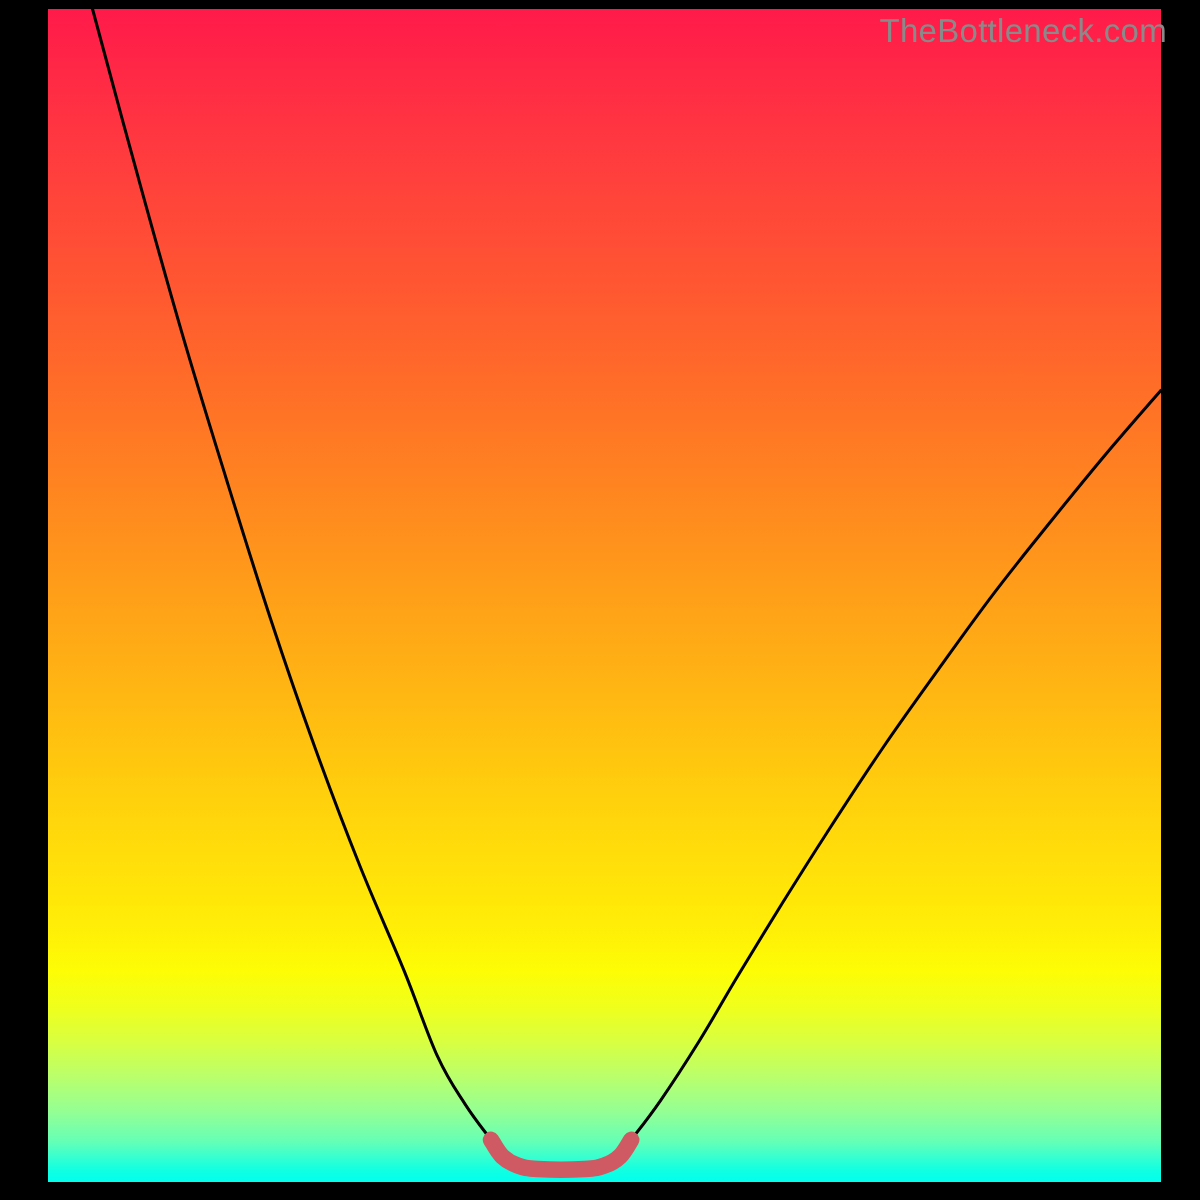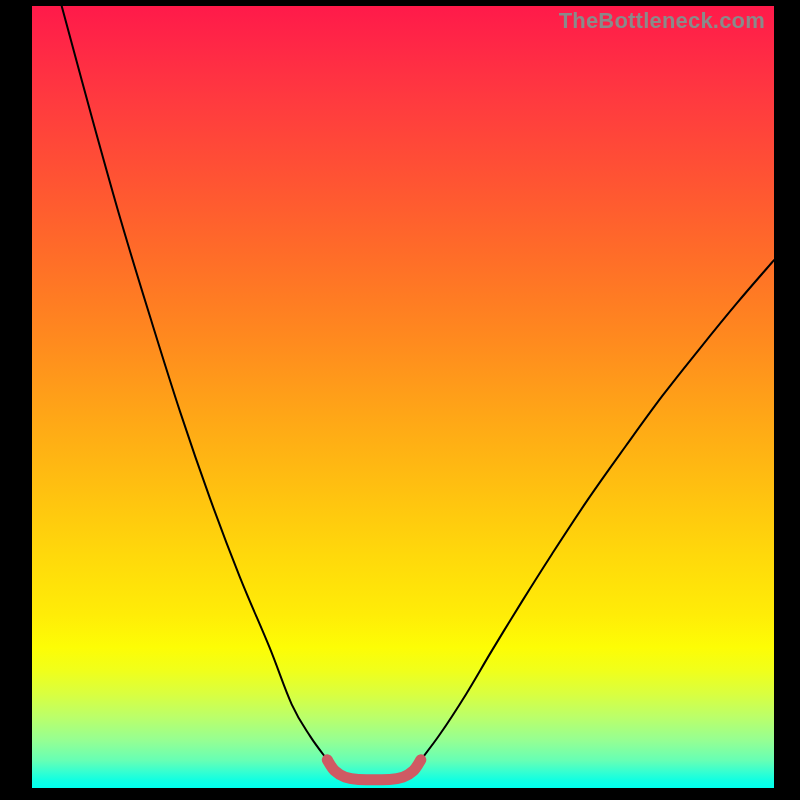--- a/index.html
+++ b/index.html
@@ -62,15 +62,15 @@
   <div class="plot-bg" style="left: 32px; top: 6px; width: 742px; height: 782px;"></div>
 
   <svg class="curves" width="800" height="800" viewBox="0 0 800 800">
     <g>
         <path d="M 61.68 6.00 C 67.02 25.71, 80.68 76.77, 91.36 115.48 C 102.04 154.19, 110.36 184.45, 121.04 221.05 C 131.72 257.65, 140.04 284.31, 150.72 318.80 C 161.40 353.29, 169.72 380.27, 180.40 412.64 C 191.08 445.01, 199.40 469.10, 210.08 498.66 C 220.76 528.22, 229.08 550.12, 239.76 576.86 C 250.44 603.60, 260.09 624.30, 269.44 647.24 C 278.79 670.18, 284.35 688.28, 291.70 704.33 C 299.05 720.37, 303.84 726.39, 310.25 736.39 C 316.66 746.38, 324.24 755.63, 327.32 759.85" fill="none" stroke="#000000" stroke-width="2" stroke-linecap="round" stroke-linejoin="round"></path>
         <path d="M 420.81 759.85 C 424.28 755.20, 431.95 745.87, 440.10 734.04 C 448.25 722.22, 456.72 709.22, 466.07 694.16 C 475.42 679.10, 482.02 666.98, 492.04 650.37 C 502.06 633.76, 511.04 619.06, 521.72 601.88 C 532.40 584.71, 539.38 573.54, 551.40 554.96 C 563.42 536.38, 575.14 518.23, 588.50 498.66 C 601.86 479.09, 612.24 464.85, 625.60 446.27 C 638.96 427.69, 649.34 413.03, 662.70 395.44 C 676.06 377.84, 686.44 365.13, 699.80 348.52 C 713.16 331.91, 723.54 319.07, 736.90 303.16 C 750.26 287.25, 767.32 267.89, 774.00 260.15" fill="none" stroke="#000000" stroke-width="2" stroke-linecap="round" stroke-linejoin="round"></path>
         <path d="M 327.32 759.85 C 328.65 761.82, 331.53 767.70, 334.74 770.80 C 337.94 773.89, 340.85 775.50, 345.12 777.05 C 349.40 778.60, 350.47 778.98, 358.48 779.40 C 366.49 779.82, 381.63 779.82, 389.64 779.40 C 397.66 778.98, 398.73 778.60, 403.00 777.05 C 407.27 775.50, 410.18 773.89, 413.39 770.80 C 416.59 767.70, 419.47 761.82, 420.81 759.85" fill="none" stroke="#cf5a63" stroke-width="11" stroke-linecap="round" stroke-linejoin="round"></path>
       </g>
   </svg>
 
-  <div class="watermark" style="right: 35px; top: 8px; font-weight: bold;">TheBottleneck.com</div>
+  <div class="watermark" style="right: 22px; top: 8px;">TheBottleneck.com</div>
 
 </div>
 
 </body></html>

